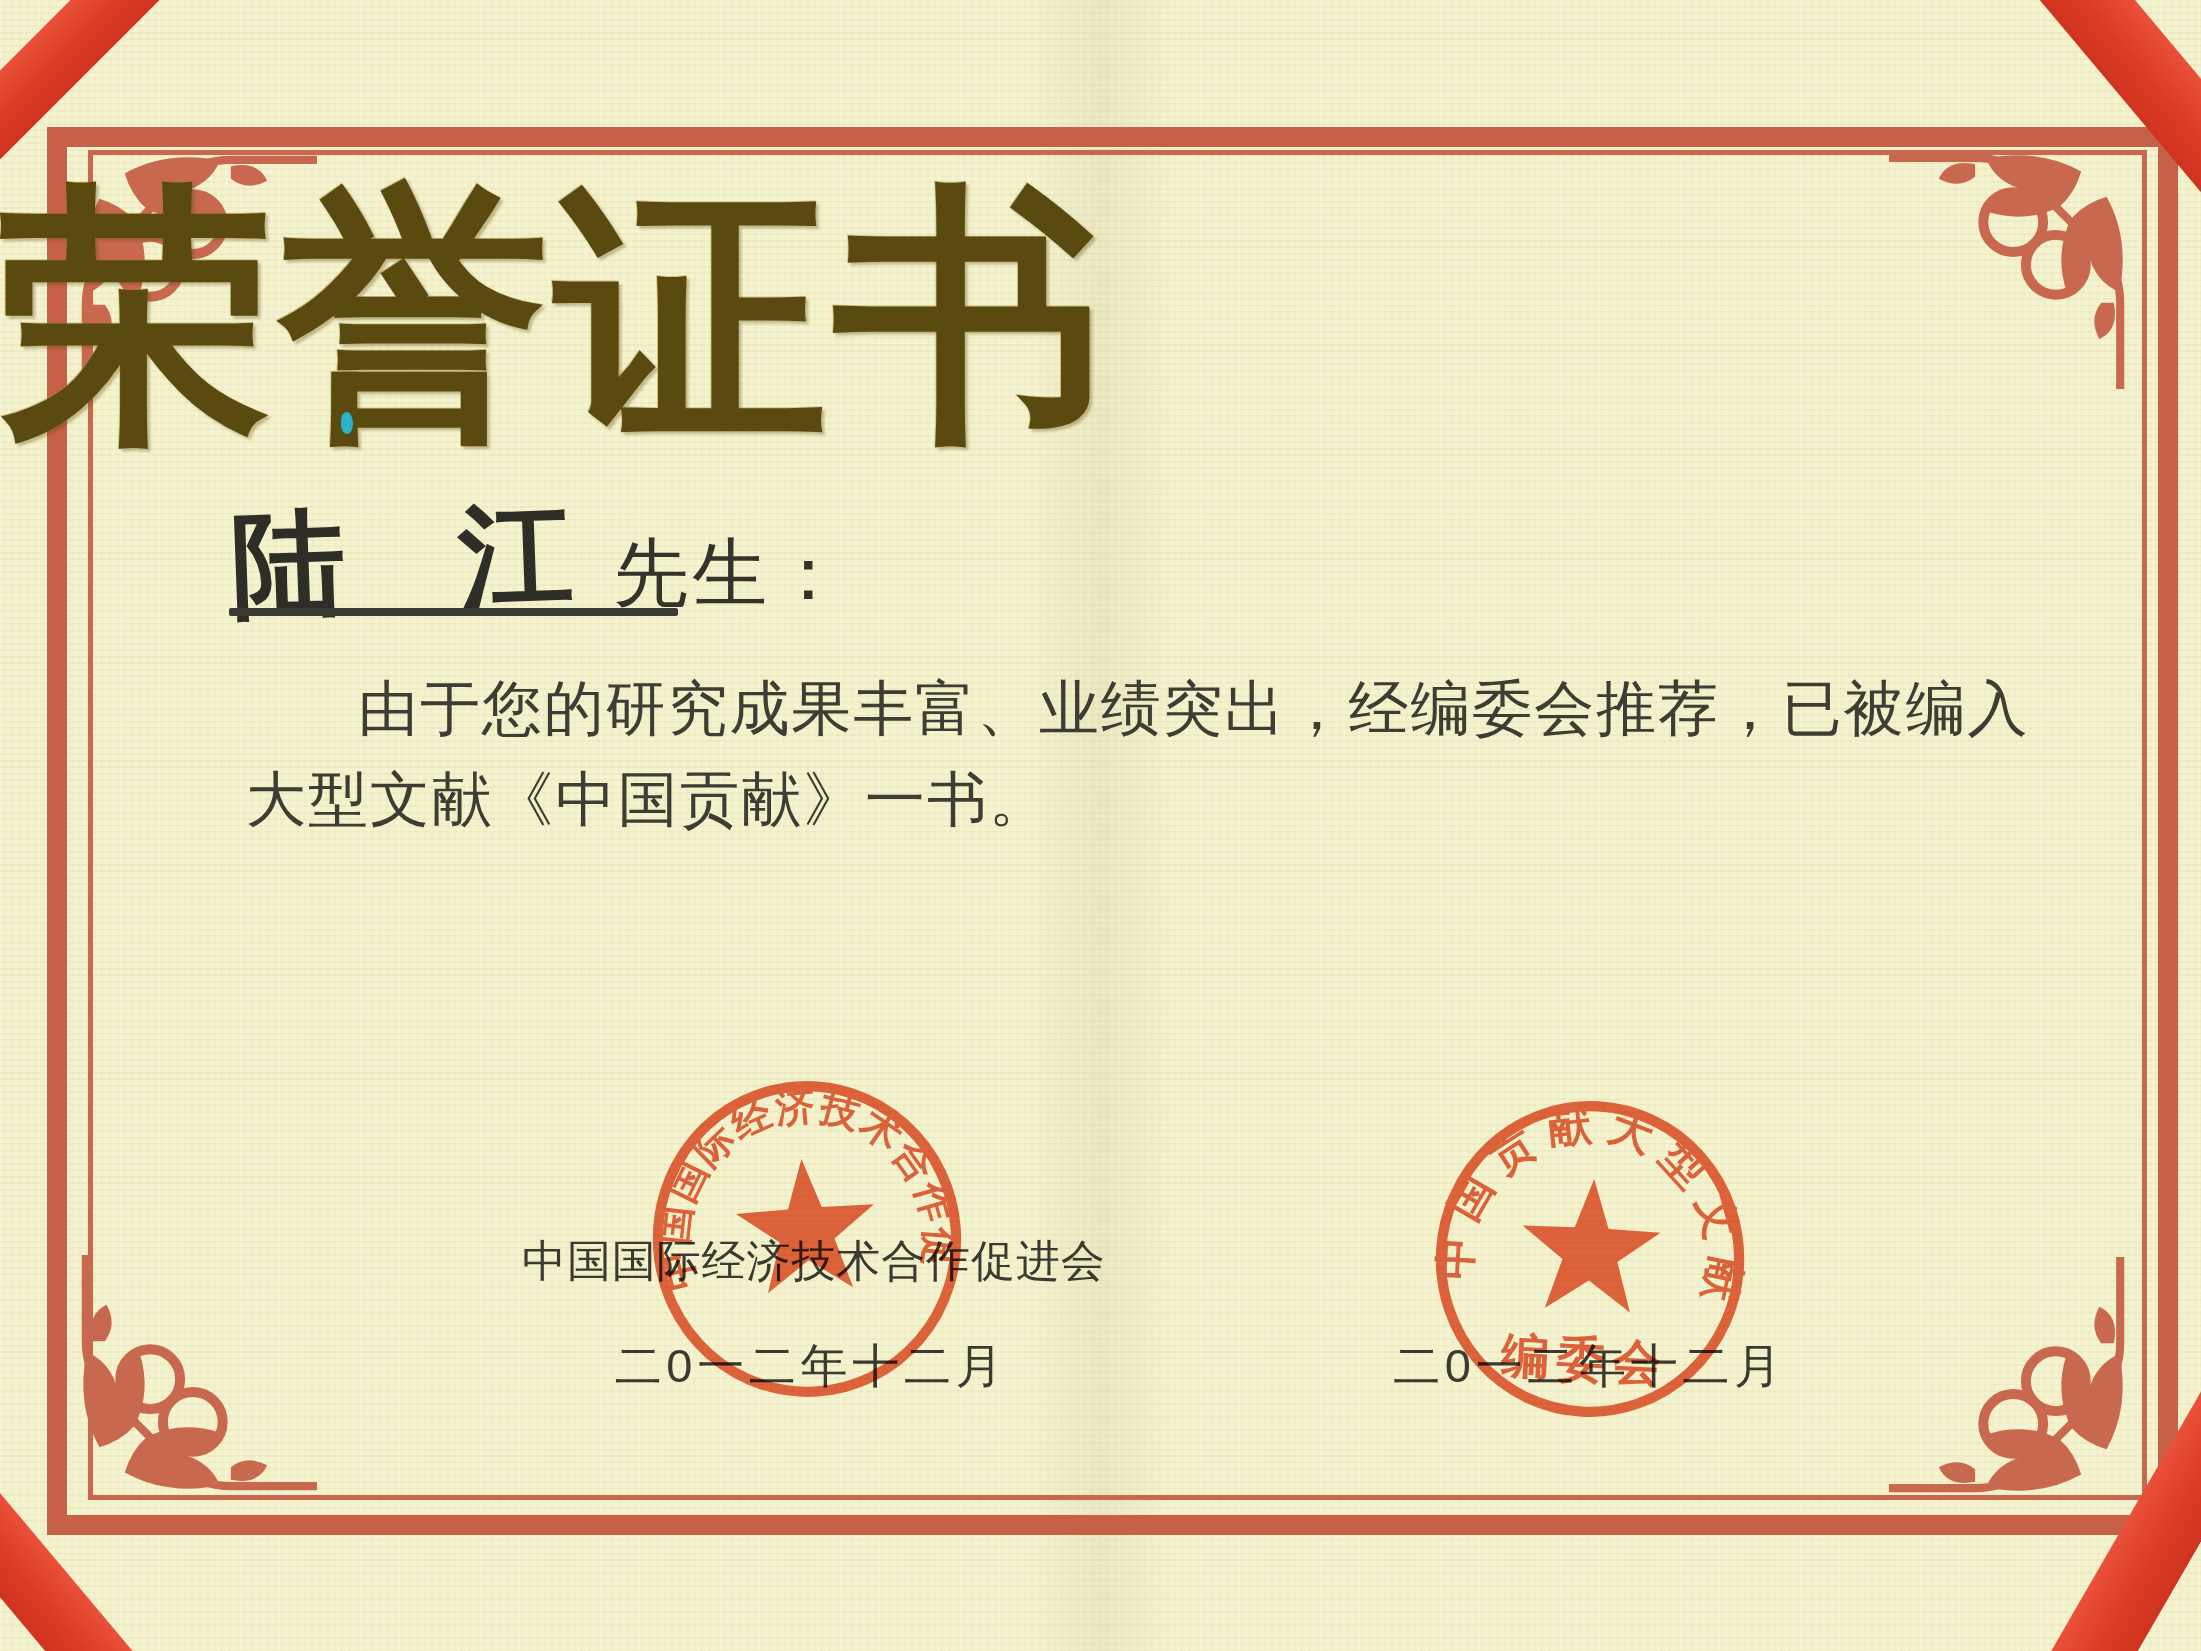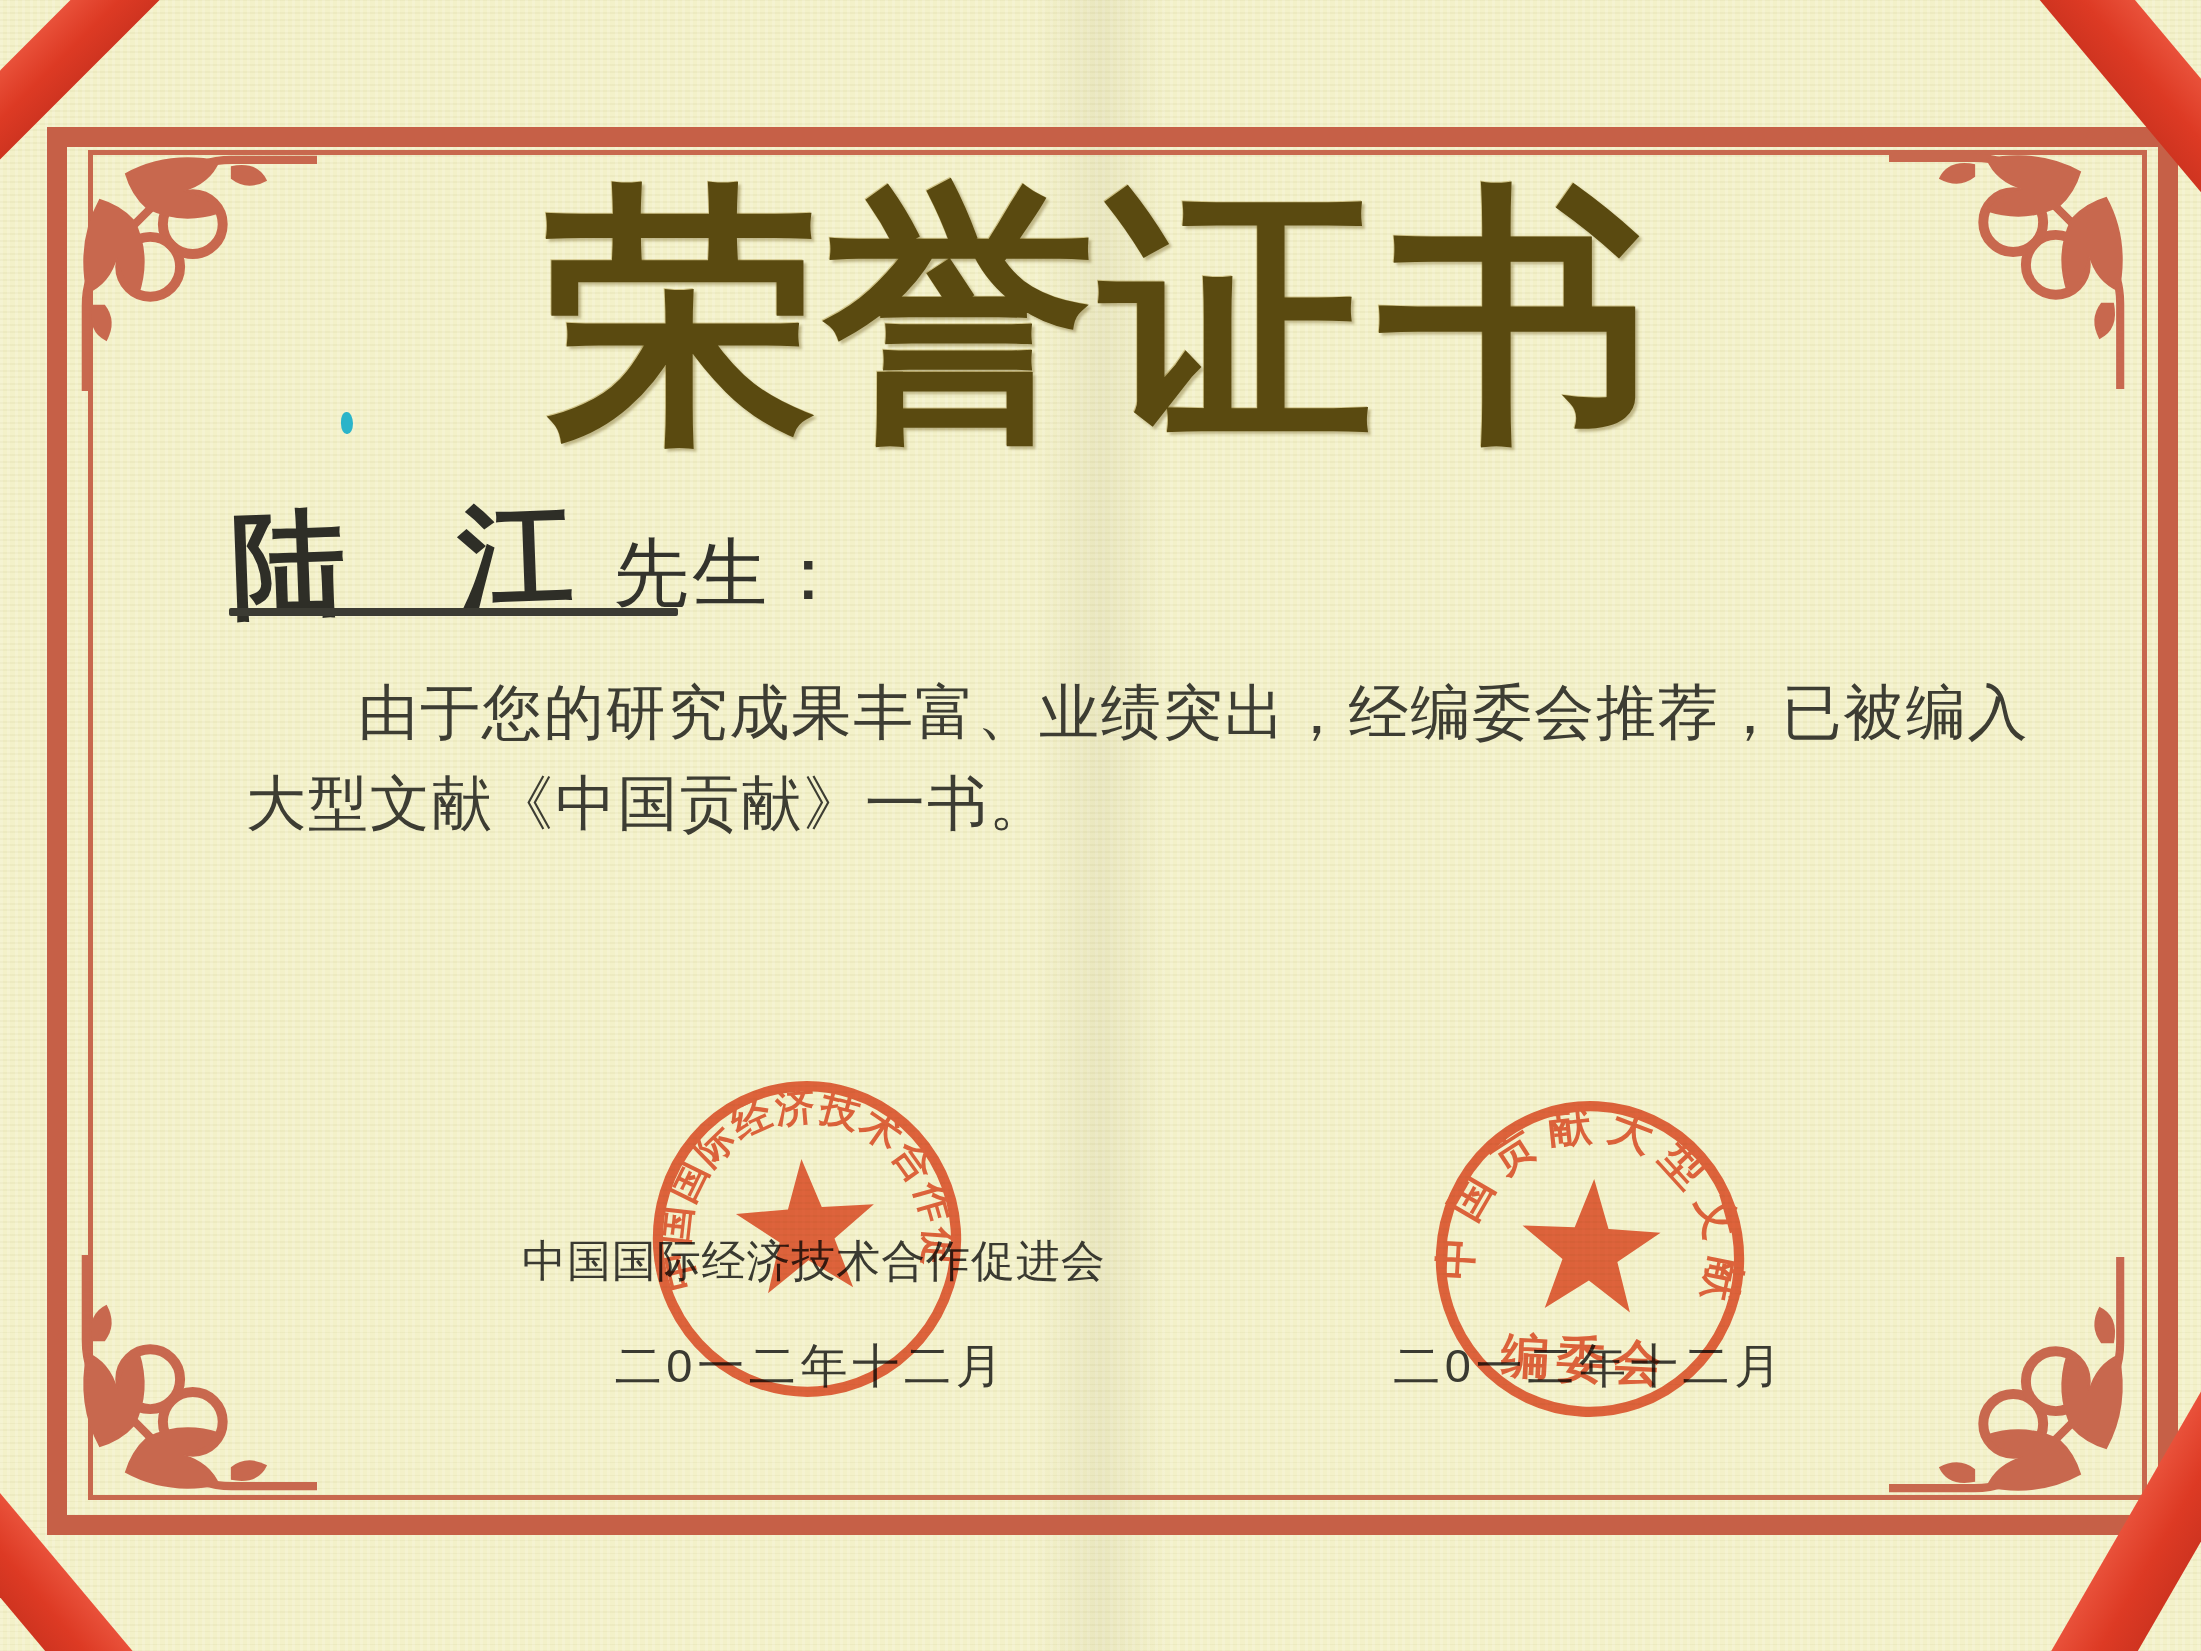--- a/index.html
+++ b/index.html
@@ -31,21 +31,21 @@
   .orn.bl{left:45px;bottom:125px;transform:rotate(270deg);}
   
   .ribbon{position:absolute;width:401px;background:linear-gradient(180deg,#e9513a 0%,#dd3a24 55%,#cf3420 100%);}
   .ribbon.tl{height:63px;left:-143px;top:26px;transform:rotate(-45deg);}
   .ribbon.tr{height:73px;left:1946px;top:34px;transform:rotate(50deg);}
   .ribbon.bl{height:67px;left:-154px;top:1567px;transform:rotate(50deg);}
   .ribbon.br{height:75px;left:1948px;top:1520px;transform:rotate(-60deg);}
   
   .title{
     position:absolute;left:0;top:183px;width:2202px;
-    text-align:center;
+    text-align:left;
     font-size:272px;line-height:1;font-weight:bold;
     letter-spacing:5.6px;
     color:#5a4a10;
     text-shadow:2.8px 2.8px 2.8px rgba(96,76,14,.35), -0.9px -0.9px 0 rgba(160,132,40,.4);
     transform:scaleY(1.0);
   }
   .name-row{position:absolute;left:231px;top:502px;}
   .name{
     display:inline-block;
     font-size:114px;line-height:1;font-weight:bold;
@@ -60,21 +60,21 @@
     font-family:"Liberation Sans","DejaVu Sans",sans-serif;
   }
   .name-underline{
     position:absolute;left:229px;top:608px;width:449px;height:8.4px;
     background:#3b3b33;border-radius:1.9px;
   }
   .body-line{
     position:absolute;
     font-size:60px;line-height:1;letter-spacing:1.9px;
     color:#3d3d33;white-space:nowrap;
-    font-family:Liberation Serif, serif;
+    font-family:Liberation Mono, monospace;
   }
   .line1{left:358px;top:683px;}
   .line2{left:246px;top:774px;}
   .closing{left:352px;top:956px;}
   .sig{
     position:absolute;text-align:center;
     color:#3a3a31;white-space:nowrap;
     font-family:"Liberation Sans","DejaVu Sans",sans-serif;
   }
   .org-left{left:522px;top:1232px;width:578px;font-size:44px;letter-spacing:0.9px;}

